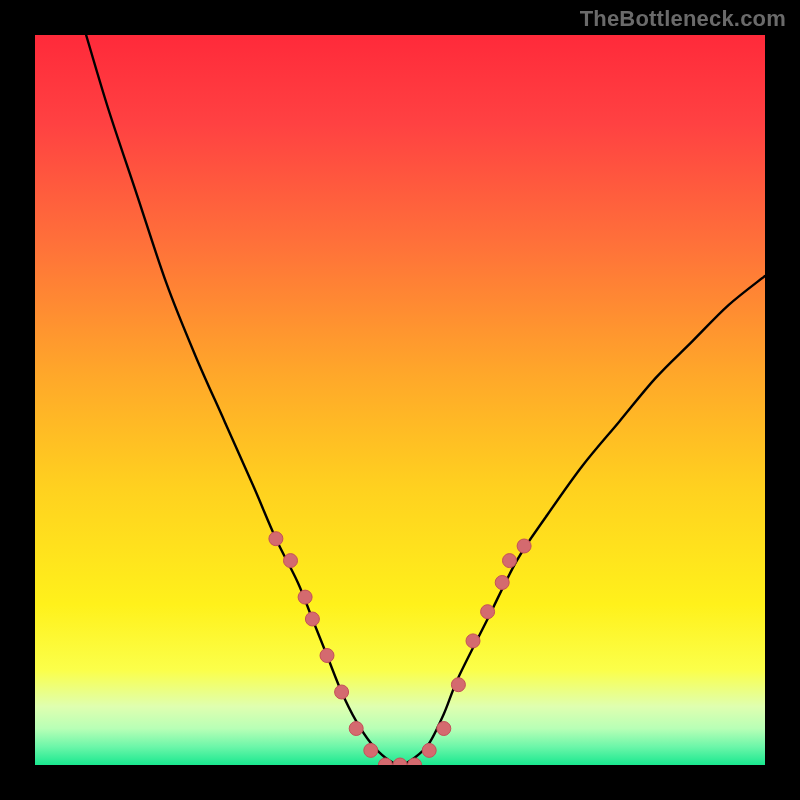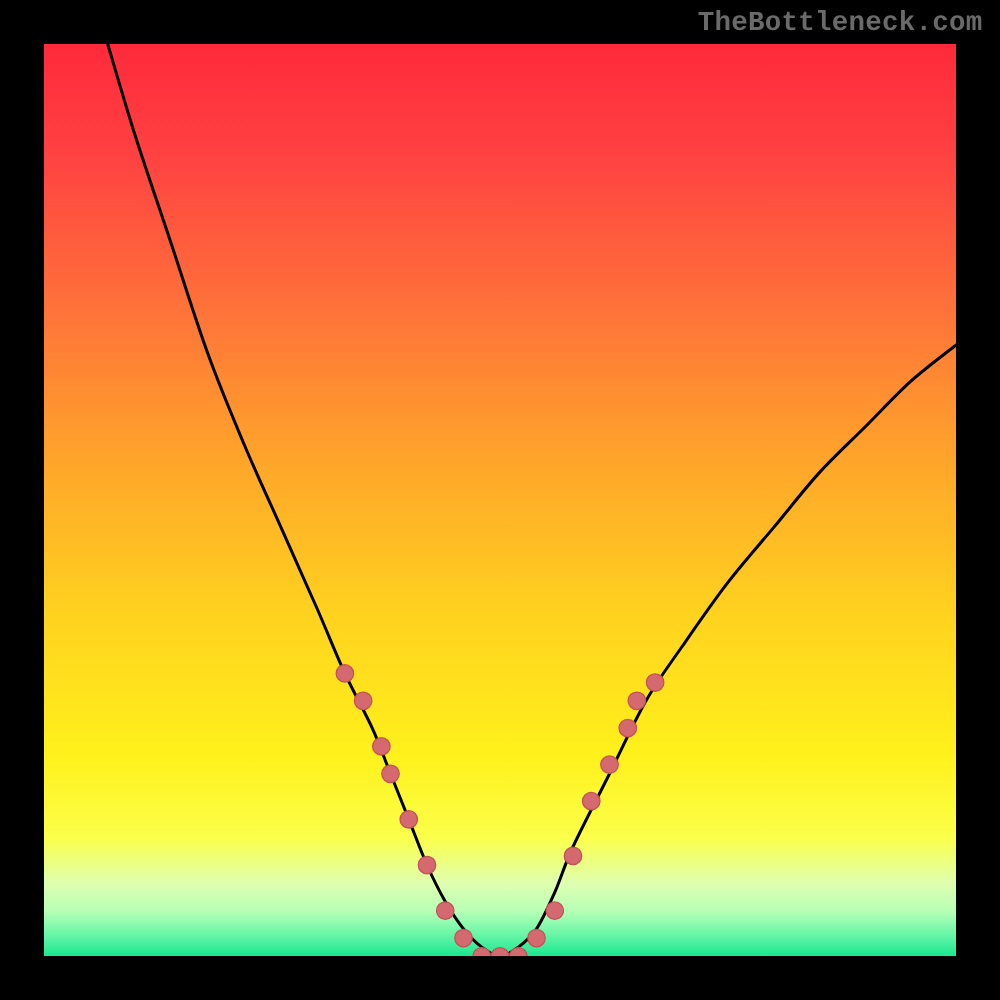--- a/index.html
+++ b/index.html
@@ -33,21 +33,21 @@
   svg.curve {
     position: absolute;
     inset: 0;
     width: 730px;
     height: 730px;
   }
   .watermark {
     position: absolute;
     top: 6px;
     right: 14px;
-    font-family: Liberation Mono, monospace;
+    font-family: Liberation Sans, sans-serif;
     font-size: 22px;
     font-weight: 600;
     color: #6a6a6a;
     letter-spacing: 0.2px;
   }
 </style>
 </head>
 <body>
 
 <div class="frame">

